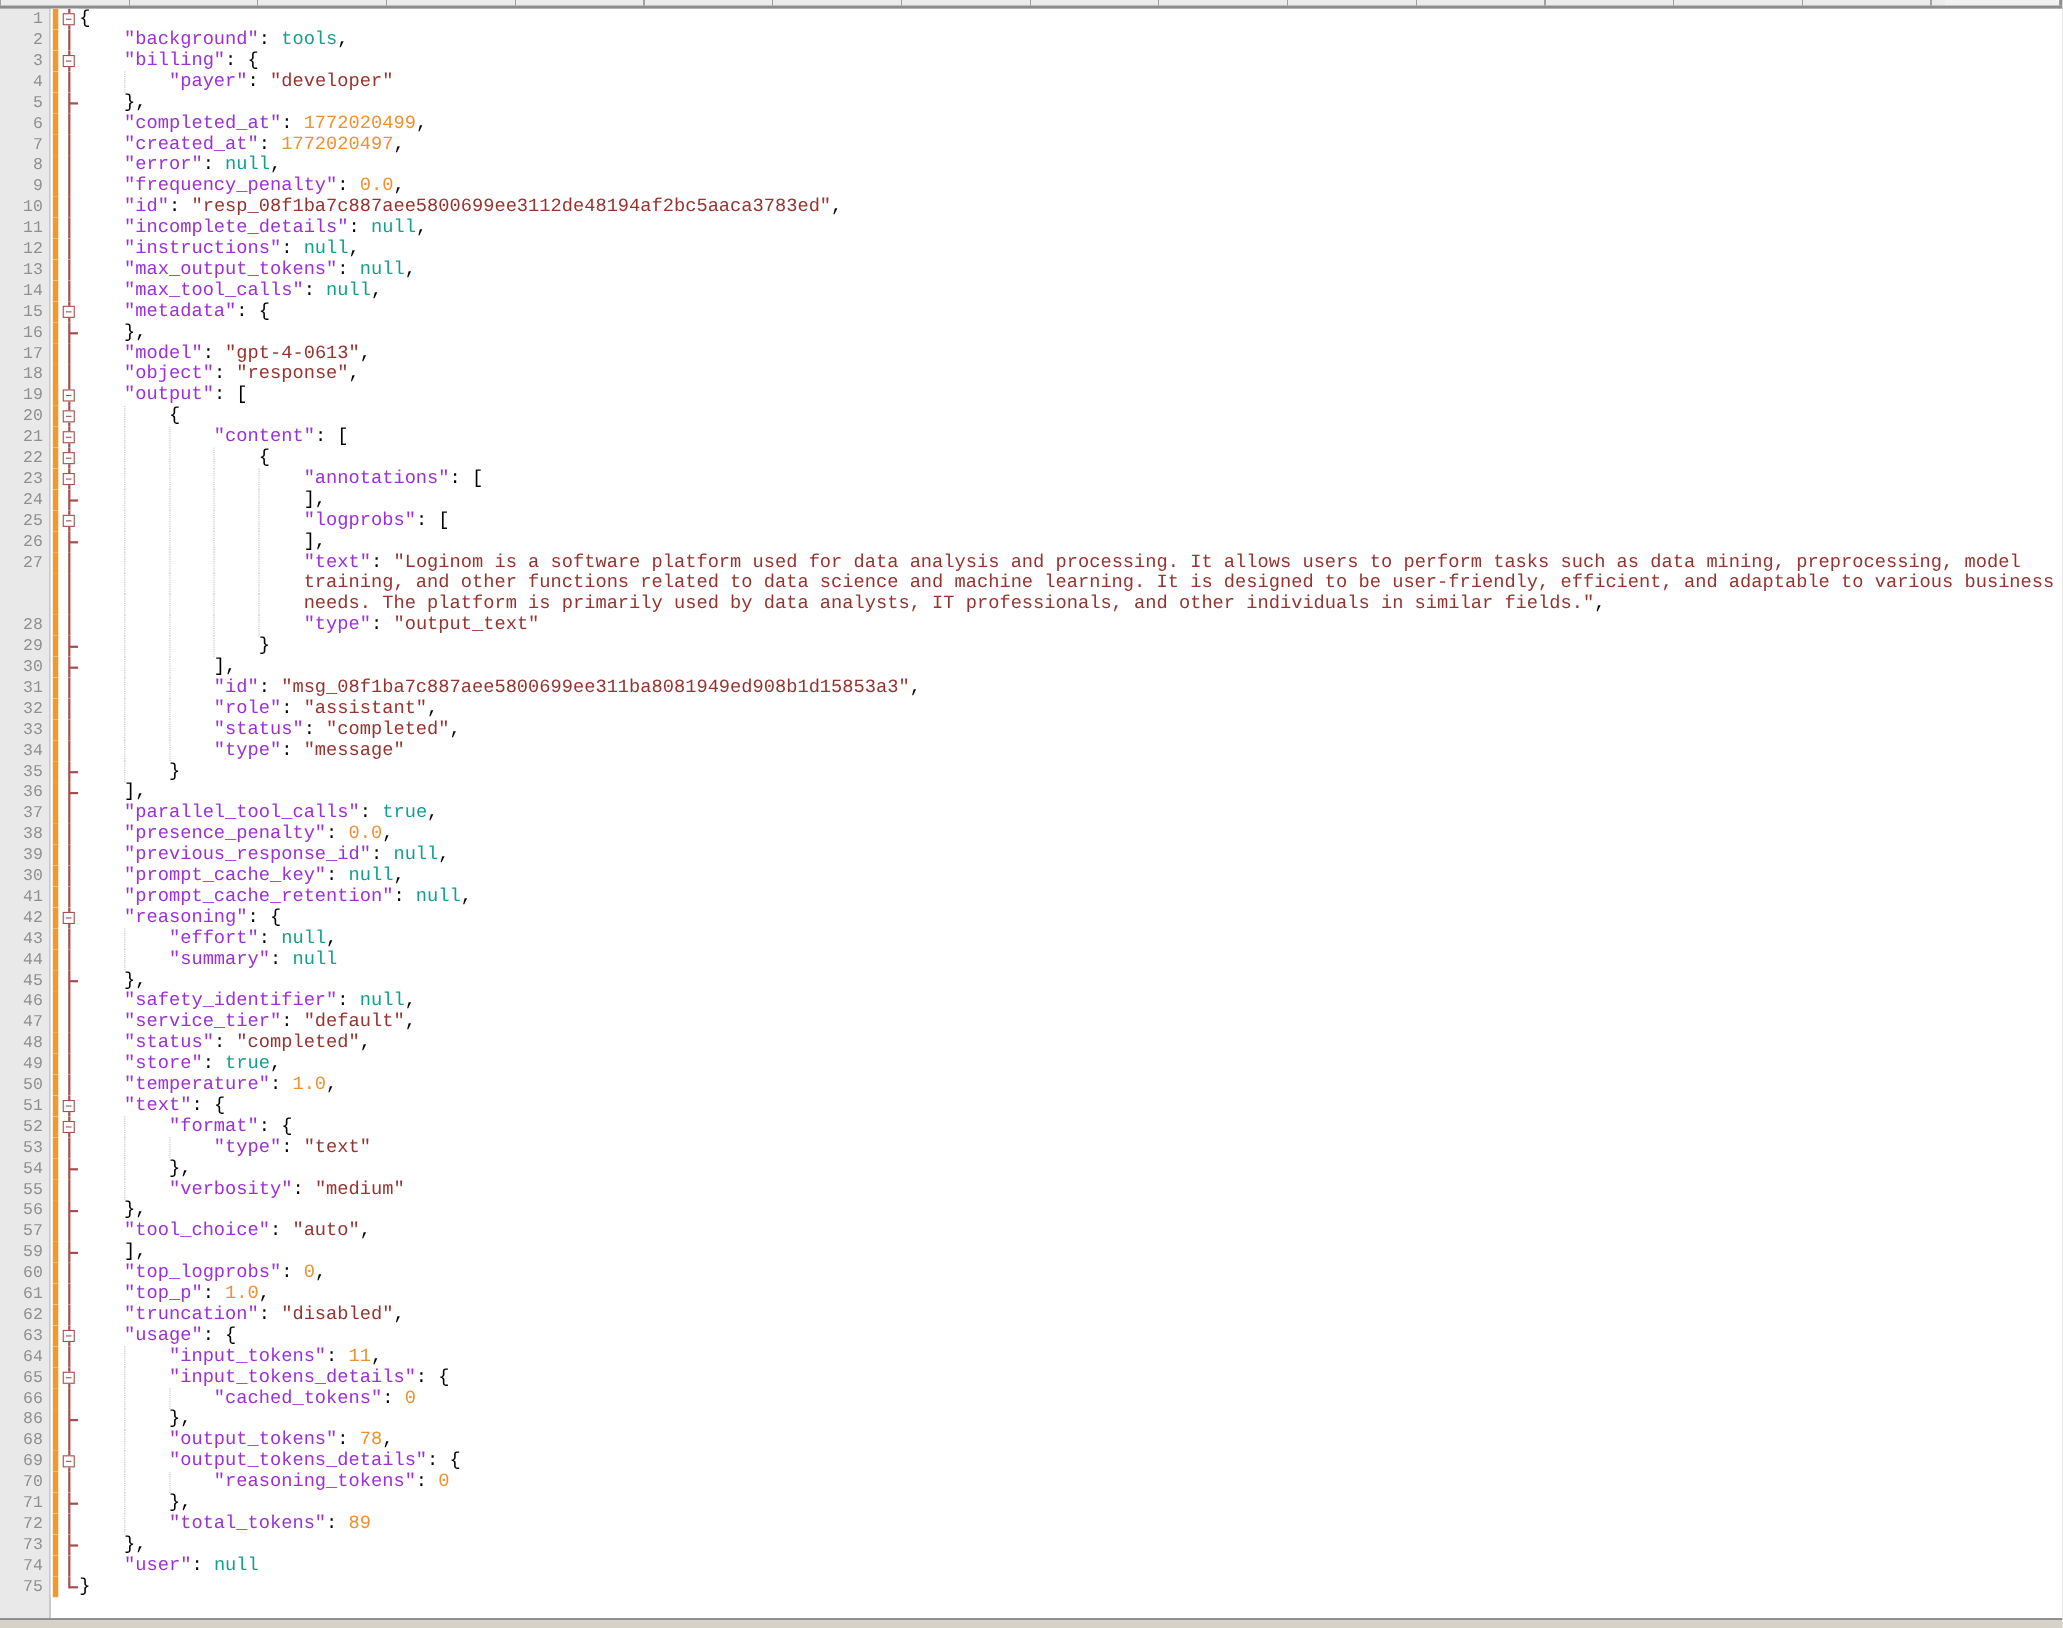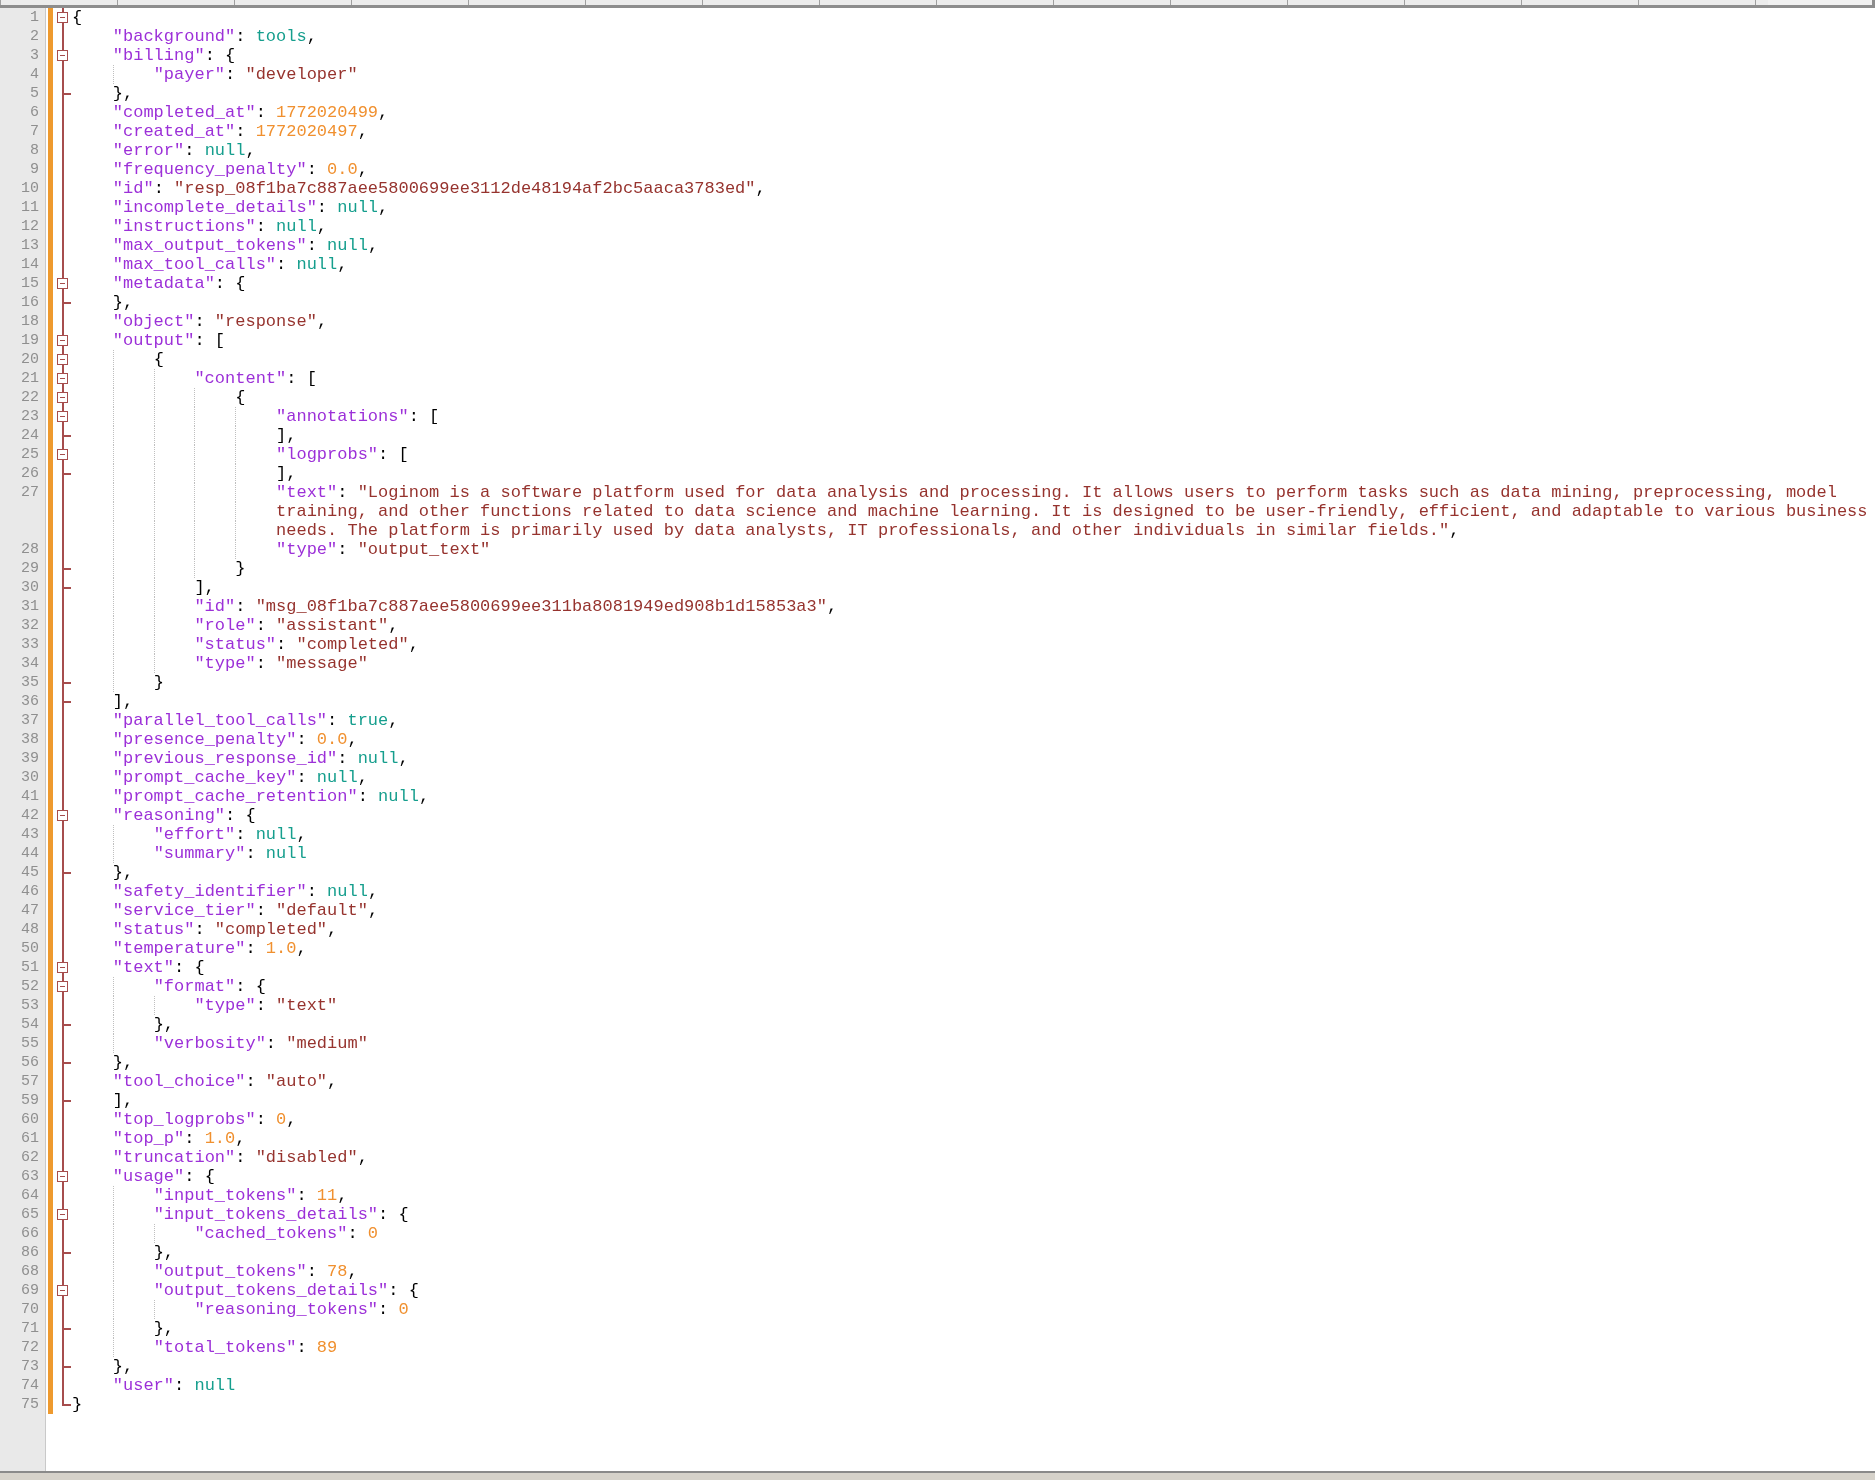--- a/index.html
+++ b/index.html
@@ -57,20 +57,21 @@
       <div class="row"><span class="ln">7</span><span class="chg"><span class="bar"></span></span><span class="fold f-ln"></span><pre class="code">    <span class="tk">"created_at"</span><span class="tp">: </span><span class="tn">1772020497</span><span class="tp">,</span></pre></div>
       <div class="row"><span class="ln">8</span><span class="chg"><span class="bar"></span></span><span class="fold f-ln"></span><pre class="code">    <span class="tk">"error"</span><span class="tp">: </span><span class="tb">null</span><span class="tp">,</span></pre></div>
       <div class="row"><span class="ln">9</span><span class="chg"><span class="bar"></span></span><span class="fold f-ln"></span><pre class="code">    <span class="tk">"frequency_penalty"</span><span class="tp">: </span><span class="tn">0.0</span><span class="tp">,</span></pre></div>
       <div class="row"><span class="ln">10</span><span class="chg"><span class="bar"></span></span><span class="fold f-ln"></span><pre class="code">    <span class="tk">"id"</span><span class="tp">: </span><span class="ts">"resp_08f1ba7c887aee5800699ee3112de48194af2bc5aaca3783ed"</span><span class="tp">,</span></pre></div>
       <div class="row"><span class="ln">11</span><span class="chg"><span class="bar"></span></span><span class="fold f-ln"></span><pre class="code">    <span class="tk">"incomplete_details"</span><span class="tp">: </span><span class="tb">null</span><span class="tp">,</span></pre></div>
       <div class="row"><span class="ln">12</span><span class="chg"><span class="bar"></span></span><span class="fold f-ln"></span><pre class="code">    <span class="tk">"instructions"</span><span class="tp">: </span><span class="tb">null</span><span class="tp">,</span></pre></div>
       <div class="row"><span class="ln">13</span><span class="chg"><span class="bar"></span></span><span class="fold f-ln"></span><pre class="code">    <span class="tk">"max_output_tokens"</span><span class="tp">: </span><span class="tb">null</span><span class="tp">,</span></pre></div>
       <div class="row"><span class="ln">14</span><span class="chg"><span class="bar"></span></span><span class="fold f-ln"></span><pre class="code">    <span class="tk">"max_tool_calls"</span><span class="tp">: </span><span class="tb">null</span><span class="tp">,</span></pre></div>
       <div class="row"><span class="ln">15</span><span class="chg"><span class="bar"></span></span><span class="fold f-box"></span><pre class="code">    <span class="tk">"metadata"</span><span class="tp">: {</span></pre></div>
       <div class="row"><span class="ln">16</span><span class="chg"><span class="bar"></span></span><span class="fold f-end"></span><pre class="code">    <span class="tp">},</span></pre></div>
+      <div class="row"><span class="ln">17</span><span class="chg"><span class="bar"></span></span><span class="fold f-ln"></span><pre class="code">    <span class="tk">"model"</span><span class="tp">: </span><span class="ts">"gpt-4-0613"</span><span class="tp">,</span></pre></div>
       <div class="row"><span class="ln">18</span><span class="chg"><span class="bar"></span></span><span class="fold f-ln"></span><pre class="code">    <span class="tk">"object"</span><span class="tp">: </span><span class="ts">"response"</span><span class="tp">,</span></pre></div>
       <div class="row"><span class="ln">19</span><span class="chg"><span class="bar"></span></span><span class="fold f-box"></span><pre class="code">    <span class="tk">"output"</span><span class="tp">: [</span></pre></div>
       <div class="row"><span class="ln">20</span><span class="chg"><span class="bar"></span></span><span class="fold f-box"></span><pre class="code"><span class="guide" style="left: 4ch;"></span>        <span class="tp">{</span></pre></div>
       <div class="row"><span class="ln">21</span><span class="chg"><span class="bar"></span></span><span class="fold f-box"></span><pre class="code"><span class="guide" style="left: 4ch;"></span><span class="guide" style="left: 8ch;"></span>            <span class="tk">"content"</span><span class="tp">: [</span></pre></div>
       <div class="row"><span class="ln">22</span><span class="chg"><span class="bar"></span></span><span class="fold f-box"></span><pre class="code"><span class="guide" style="left: 4ch;"></span><span class="guide" style="left: 8ch;"></span><span class="guide" style="left: 12ch;"></span>                <span class="tp">{</span></pre></div>
       <div class="row"><span class="ln">23</span><span class="chg"><span class="bar"></span></span><span class="fold f-box"></span><pre class="code"><span class="guide" style="left: 4ch;"></span><span class="guide" style="left: 8ch;"></span><span class="guide" style="left: 12ch;"></span><span class="guide" style="left: 16ch;"></span>                    <span class="tk">"annotations"</span><span class="tp">: [</span></pre></div>
       <div class="row"><span class="ln">24</span><span class="chg"><span class="bar"></span></span><span class="fold f-end"></span><pre class="code"><span class="guide" style="left: 4ch;"></span><span class="guide" style="left: 8ch;"></span><span class="guide" style="left: 12ch;"></span><span class="guide" style="left: 16ch;"></span>                    <span class="tp">],</span></pre></div>
       <div class="row"><span class="ln">25</span><span class="chg"><span class="bar"></span></span><span class="fold f-box"></span><pre class="code"><span class="guide" style="left: 4ch;"></span><span class="guide" style="left: 8ch;"></span><span class="guide" style="left: 12ch;"></span><span class="guide" style="left: 16ch;"></span>                    <span class="tk">"logprobs"</span><span class="tp">: [</span></pre></div>
       <div class="row"><span class="ln">26</span><span class="chg"><span class="bar"></span></span><span class="fold f-end"></span><pre class="code"><span class="guide" style="left: 4ch;"></span><span class="guide" style="left: 8ch;"></span><span class="guide" style="left: 12ch;"></span><span class="guide" style="left: 16ch;"></span>                    <span class="tp">],</span></pre></div>
       <div class="row"><span class="ln">27</span><span class="chg"><span class="bar"></span></span><span class="fold f-ln"></span><pre class="code"><span class="guide" style="left: 4ch;"></span><span class="guide" style="left: 8ch;"></span><span class="guide" style="left: 12ch;"></span><span class="guide" style="left: 16ch;"></span>                    <span class="tk">"text"</span><span class="tp">: </span><span class="ts">"Loginom is a software platform used for data analysis and processing. It allows users to perform tasks such as data mining, preprocessing, model</span></pre></div>
@@ -90,20 +91,21 @@
       <div class="row"><span class="ln">39</span><span class="chg"><span class="bar"></span></span><span class="fold f-ln"></span><pre class="code">    <span class="tk">"previous_response_id"</span><span class="tp">: </span><span class="tb">null</span><span class="tp">,</span></pre></div>
       <div class="row"><span class="ln">30</span><span class="chg"><span class="bar"></span></span><span class="fold f-ln"></span><pre class="code">    <span class="tk">"prompt_cache_key"</span><span class="tp">: </span><span class="tb">null</span><span class="tp">,</span></pre></div>
       <div class="row"><span class="ln">41</span><span class="chg"><span class="bar"></span></span><span class="fold f-ln"></span><pre class="code">    <span class="tk">"prompt_cache_retention"</span><span class="tp">: </span><span class="tb">null</span><span class="tp">,</span></pre></div>
       <div class="row"><span class="ln">42</span><span class="chg"><span class="bar"></span></span><span class="fold f-box"></span><pre class="code">    <span class="tk">"reasoning"</span><span class="tp">: {</span></pre></div>
       <div class="row"><span class="ln">43</span><span class="chg"><span class="bar"></span></span><span class="fold f-ln"></span><pre class="code"><span class="guide" style="left: 4ch;"></span>        <span class="tk">"effort"</span><span class="tp">: </span><span class="tb">null</span><span class="tp">,</span></pre></div>
       <div class="row"><span class="ln">44</span><span class="chg"><span class="bar"></span></span><span class="fold f-ln"></span><pre class="code"><span class="guide" style="left: 4ch;"></span>        <span class="tk">"summary"</span><span class="tp">: </span><span class="tb">null</span></pre></div>
       <div class="row"><span class="ln">45</span><span class="chg"><span class="bar"></span></span><span class="fold f-end"></span><pre class="code">    <span class="tp">},</span></pre></div>
       <div class="row"><span class="ln">46</span><span class="chg"><span class="bar"></span></span><span class="fold f-ln"></span><pre class="code">    <span class="tk">"safety_identifier"</span><span class="tp">: </span><span class="tb">null</span><span class="tp">,</span></pre></div>
       <div class="row"><span class="ln">47</span><span class="chg"><span class="bar"></span></span><span class="fold f-ln"></span><pre class="code">    <span class="tk">"service_tier"</span><span class="tp">: </span><span class="ts">"default"</span><span class="tp">,</span></pre></div>
       <div class="row"><span class="ln">48</span><span class="chg"><span class="bar"></span></span><span class="fold f-ln"></span><pre class="code">    <span class="tk">"status"</span><span class="tp">: </span><span class="ts">"completed"</span><span class="tp">,</span></pre></div>
+      <div class="row"><span class="ln">49</span><span class="chg"><span class="bar"></span></span><span class="fold f-ln"></span><pre class="code">    <span class="tk">"store"</span><span class="tp">: </span><span class="tb">true</span><span class="tp">,</span></pre></div>
       <div class="row"><span class="ln">50</span><span class="chg"><span class="bar"></span></span><span class="fold f-ln"></span><pre class="code">    <span class="tk">"temperature"</span><span class="tp">: </span><span class="tn">1.0</span><span class="tp">,</span></pre></div>
       <div class="row"><span class="ln">51</span><span class="chg"><span class="bar"></span></span><span class="fold f-box"></span><pre class="code">    <span class="tk">"text"</span><span class="tp">: {</span></pre></div>
       <div class="row"><span class="ln">52</span><span class="chg"><span class="bar"></span></span><span class="fold f-box"></span><pre class="code"><span class="guide" style="left: 4ch;"></span>        <span class="tk">"format"</span><span class="tp">: {</span></pre></div>
       <div class="row"><span class="ln">53</span><span class="chg"><span class="bar"></span></span><span class="fold f-ln"></span><pre class="code"><span class="guide" style="left: 4ch;"></span><span class="guide" style="left: 8ch;"></span>            <span class="tk">"type"</span><span class="tp">: </span><span class="ts">"text"</span></pre></div>
       <div class="row"><span class="ln">54</span><span class="chg"><span class="bar"></span></span><span class="fold f-end"></span><pre class="code"><span class="guide" style="left: 4ch;"></span>        <span class="tp">},</span></pre></div>
       <div class="row"><span class="ln">55</span><span class="chg"><span class="bar"></span></span><span class="fold f-ln"></span><pre class="code"><span class="guide" style="left: 4ch;"></span>        <span class="tk">"verbosity"</span><span class="tp">: </span><span class="ts">"medium"</span></pre></div>
       <div class="row"><span class="ln">56</span><span class="chg"><span class="bar"></span></span><span class="fold f-end"></span><pre class="code">    <span class="tp">},</span></pre></div>
       <div class="row"><span class="ln">57</span><span class="chg"><span class="bar"></span></span><span class="fold f-ln"></span><pre class="code">    <span class="tk">"tool_choice"</span><span class="tp">: </span><span class="ts">"auto"</span><span class="tp">,</span></pre></div>
       <div class="row"><span class="ln">59</span><span class="chg"><span class="bar"></span></span><span class="fold f-end"></span><pre class="code">    <span class="tp">],</span></pre></div>
       <div class="row"><span class="ln">60</span><span class="chg"><span class="bar"></span></span><span class="fold f-ln"></span><pre class="code">    <span class="tk">"top_logprobs"</span><span class="tp">: </span><span class="tn">0</span><span class="tp">,</span></pre></div>

